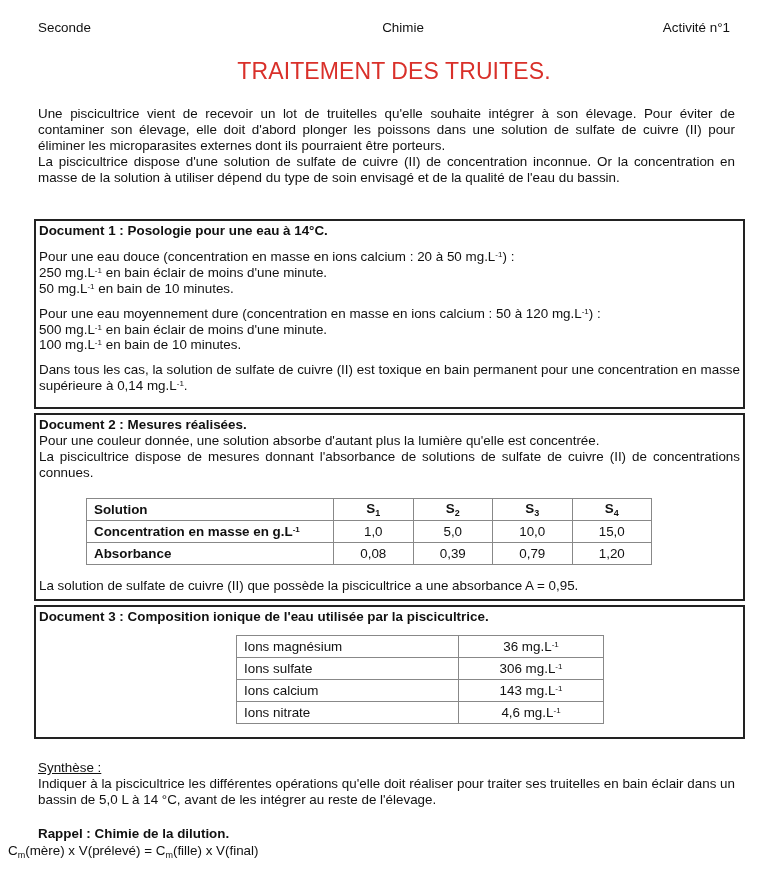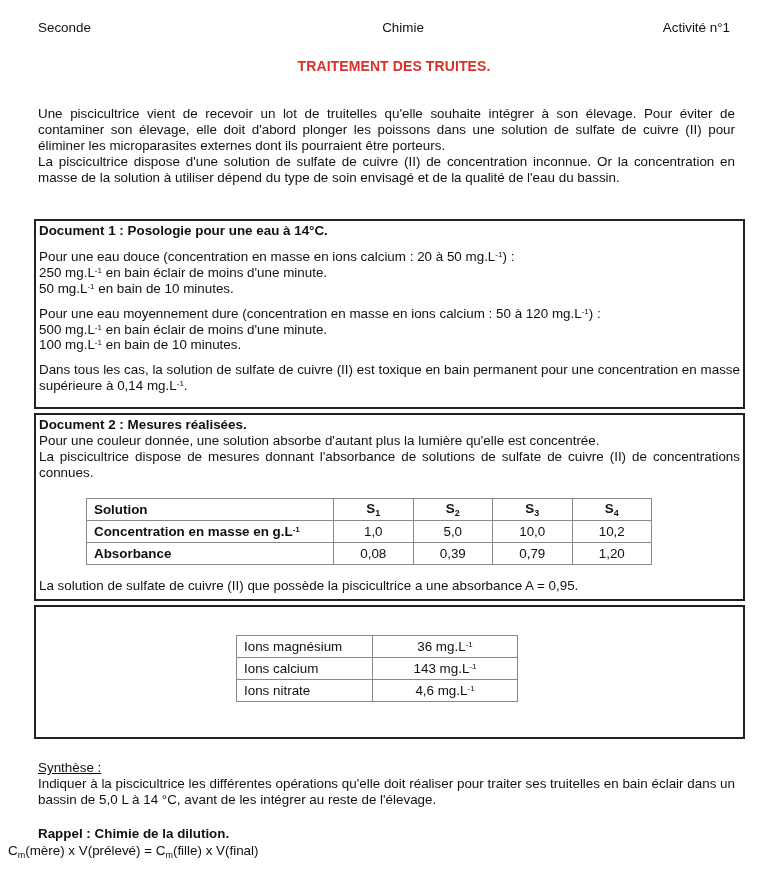--- a/index.html
+++ b/index.html
@@ -7,21 +7,21 @@
     width:780px; height:893px; position:relative; overflow:hidden;
     font-family:"Liberation Sans", sans-serif; color:#111; font-size:13.4px;
   }
   .header { position:absolute; top:20px; left:38px; right:50px; height:18px; }
   .header span { position:absolute; top:0; font-size:13.4px; }
   .h-left { left:0; }
   .h-center { left:0; right:4px; text-align:center; padding-left:42px; }
   .h-right { right:0; }
   .title {
     position:absolute; top:58px; left:0; right:0; text-align:center;
-    color:#d9302a; font-weight:bold; font-size:14px; letter-spacing:0.1px; padding-left:8px;
+    color:#d9302a; font-weight:normal; font-size:23px; letter-spacing:0.1px; padding-left:8px;
   }
   .intro {
     position:absolute; top:106px; left:38px; width:697px;
     line-height:15.9px; text-align:justify;
   }
   .intro p { margin:0; }
   .box {
     position:absolute; left:34px; width:711px; border:2px solid #222;
     box-sizing:border-box; padding:2px 3px 0 3px; line-height:15.9px;
   }
@@ -36,21 +36,21 @@
   .doc3 { top:605px; height:134px; }
   table.dt {
     position:absolute; border-collapse:collapse; font-size:13.4px;
   }
   table.dt td { border:1px solid #888; padding:0 7px; height:22px; box-sizing:border-box; }
   .t2 { left:50px; top:83px; width:566px; }
   .t2 td { text-align:center; }
   .t2 td.lab { text-align:left; font-weight:bold; width:247px; }
   .t2 .hd td { font-weight:bold; }
   .doc2 .after { position:absolute; left:3px; top:163px; }
-  .t3 { left:200px; top:28px; width:282px; }
+  .t3 { left:200px; top:28px; width:368px; }
   .t3 td { height:23px; }
   .t3 td.v { text-align:center; width:145px; }
   .synth { position:absolute; top:760px; left:38px; width:697px; line-height:15.9px; text-align:justify; }
   .synth .st { text-decoration:underline; display:block; }
   .rappel { position:absolute; top:826px; left:38px; font-weight:bold; }
   .formula { position:absolute; top:843px; left:0; right:0; padding-left:8px; }
 </style>
 </head>
 <body>
 
@@ -93,40 +93,45 @@
       <td><span>S</span><sub>1</sub></td>
       <td><span>S</span><sub>2</sub></td>
       <td><span>S</span><sub>3</sub></td>
       <td><span>S</span><sub>4</sub></td>
     </tr>
     <tr>
       <td class="lab"><span>Concentration en masse en </span><span>g.L</span><sup>-1</sup></td>
       <td>1,0</td>
       <td>5,0</td>
       <td>10,0</td>
-      <td>10,2</td>
+      <td>15,0</td>
     </tr>
     <tr>
       <td class="lab">Absorbance</td>
       <td>0,08</td>
       <td>0,39</td>
       <td>0,79</td>
       <td>1,20</td>
     </tr>
   </tbody>
     </table>
   <div class="after">La solution de sulfate de cuivre (II) que possède la piscicultrice a une absorbance A = 0,95.</div>
 </div>
 
 <div class="box doc3">
+  <div class="bt">Document 3 : Composition ionique de l'eau utilisée par la piscicultrice.</div>
   <table class="dt t3">
     <tbody>
         <tr>
       <td>Ions magnésium</td>
       <td class="v"><span>36 </span><span>mg.L</span><sup>-1</sup></td>
+    </tr>
+    <tr>
+      <td>Ions sulfate</td>
+      <td class="v"><span>306 </span><span>mg.L</span><sup>-1</sup></td>
     </tr>
     <tr>
       <td>Ions calcium</td>
       <td class="v"><span>143 </span><span>mg.L</span><sup>-1</sup></td>
     </tr>
     <tr>
       <td>Ions nitrate</td>
       <td class="v"><span>4,6 </span><span>mg.L</span><sup>-1</sup></td>
     </tr>
   </tbody>

